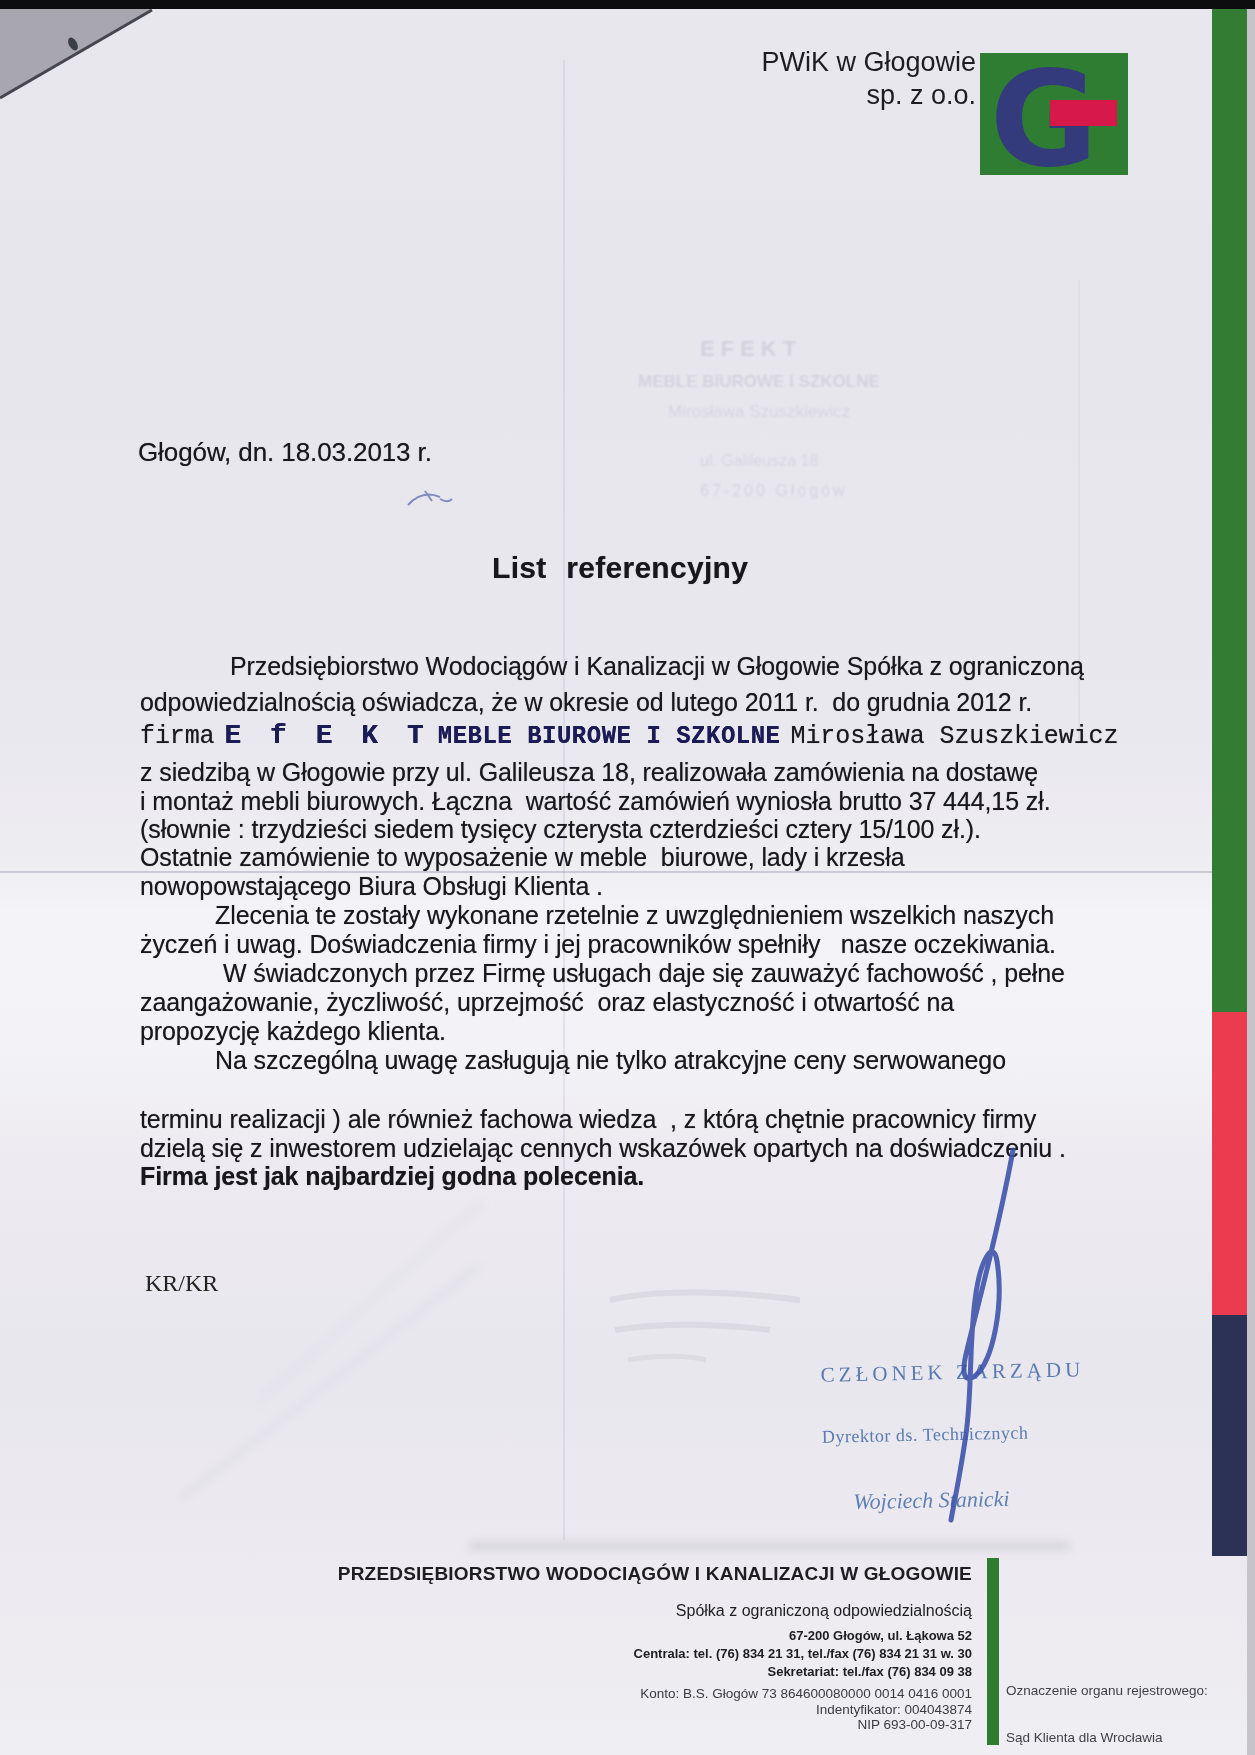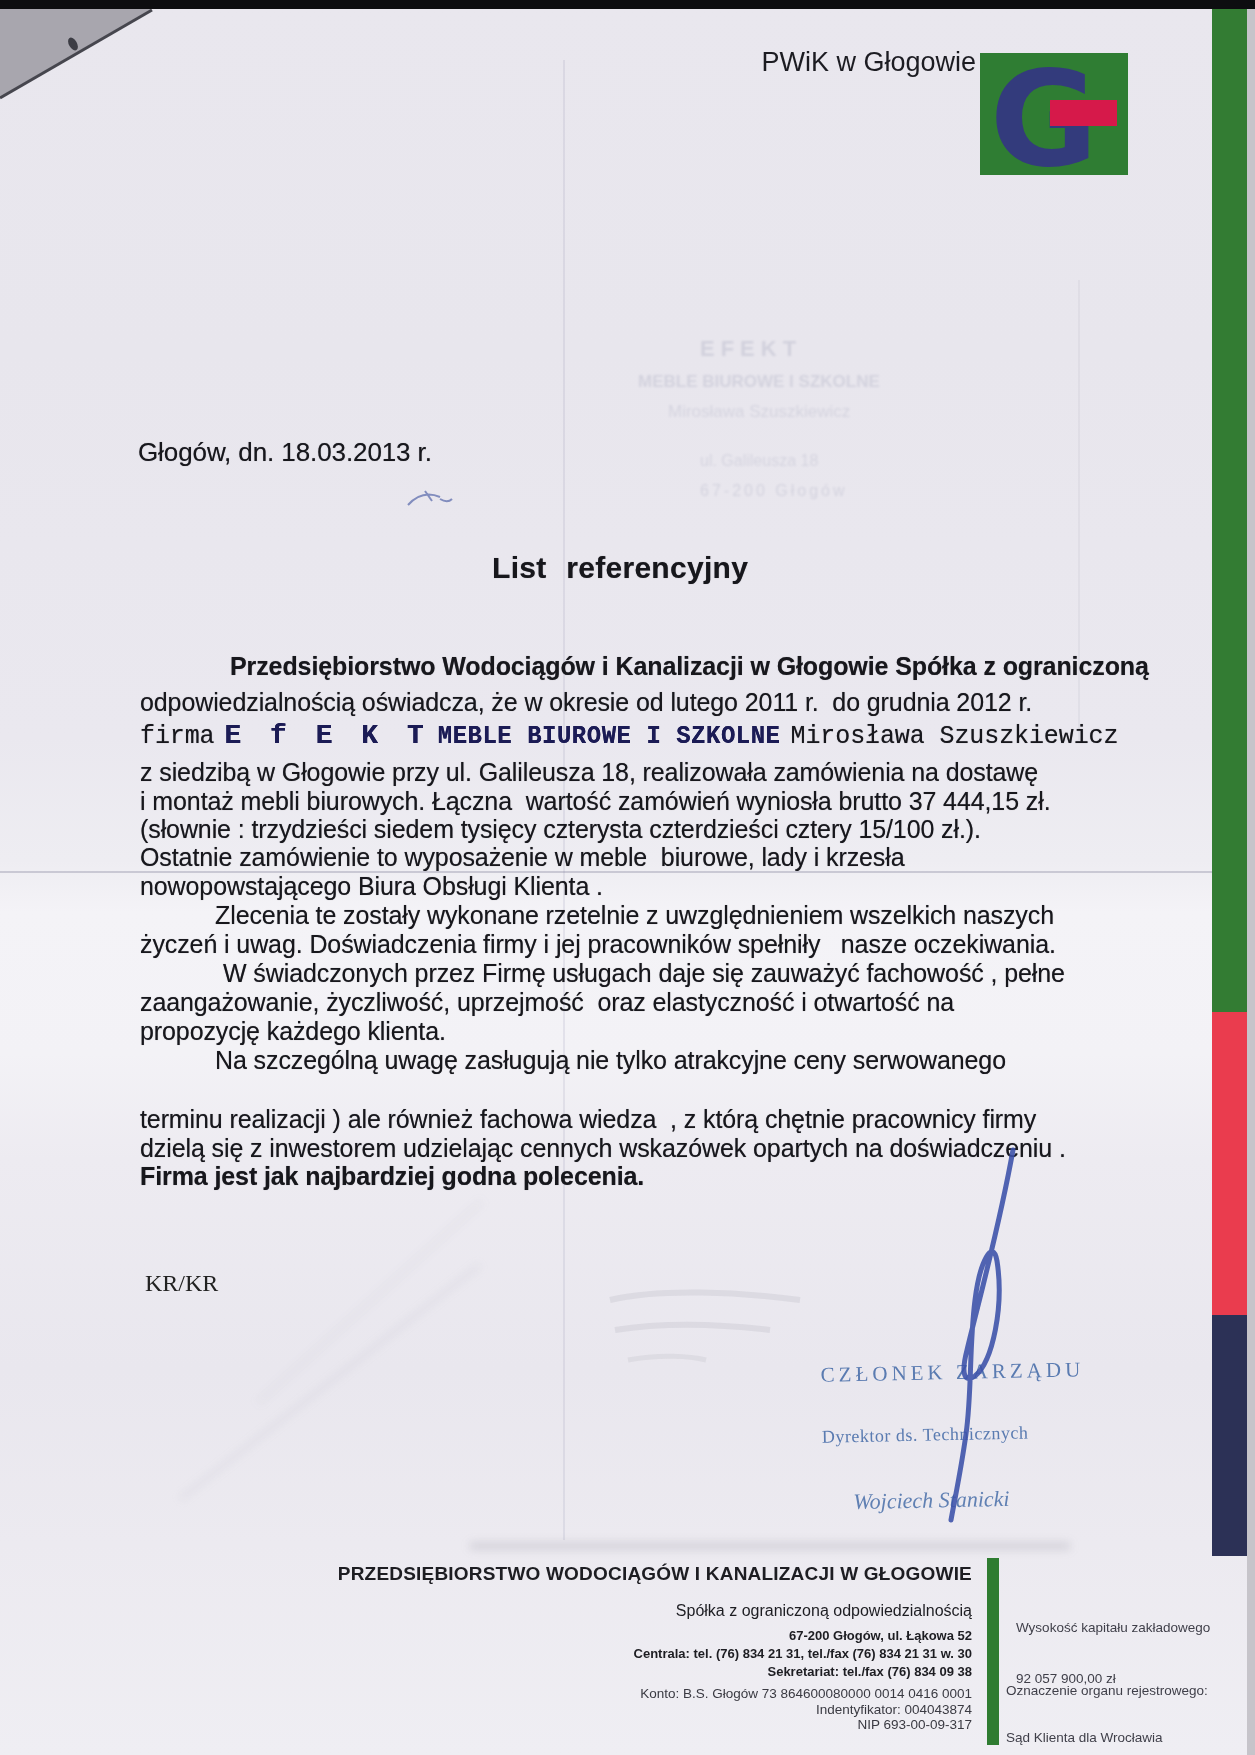--- a/index.html
+++ b/index.html
@@ -47,39 +47,40 @@
 
   <div class="crease-h"></div>
   <div class="crease-v" style="left:563px;top:60px;width:2px;height:1480px;"></div>
   <div class="crease-v" style="left:1078px;top:280px;width:2px;height:460px;background:rgba(130,130,160,.09);"></div>
   <div class="smudge" style="left:470px;top:1542px;width:600px;height:8px;"></div>
   <div class="smudge" style="left:140px;top:1380px;width:380px;height:4px;transform:rotate(-38deg);background:rgba(140,140,155,.14);"></div>
   <div class="smudge" style="left:220px;top:1300px;width:300px;height:4px;transform:rotate(-42deg);background:rgba(140,140,155,.10);"></div>
 
   <div class="abs" style="left:620px;top:46px;width:356px;text-align:right;font-weight:normal;font-size:27px;line-height:33px;color:#1c1c22;">
     <div>PWiK w Głogowie</div>
+    <div>sp. z o.o.</div>
   </div>
 
   <svg class="abs" style="left:980px;top:53px;" width="148" height="122" viewBox="0 0 148 122">
     <rect x="0" y="0" width="148" height="122" fill="#2f7d33"></rect>
     <text x="64" y="112" text-anchor="middle" font-family="DejaVu Sans, sans-serif" font-weight="bold" font-size="132" fill="#333b7c">G</text>
     <rect x="70" y="47" width="67" height="26" fill="#d6194a"></rect>
   </svg>
 
   <div class="ghost bold" style="left:700px;top:336px;font-size:22px;letter-spacing:6px;opacity:.13;">EFEKT</div>
   <div class="ghost bold" style="left:638px;top:372px;font-size:17px;opacity:.12;">MEBLE BIUROWE I SZKOLNE</div>
   <div class="ghost" style="left:668px;top:402px;font-size:17px;opacity:.11;">Mirosława Szuszkiewicz</div>
   <div class="ghost" style="left:700px;top:452px;font-size:16px;opacity:.11;">ul. Galileusza 18</div>
   <div class="ghost" style="left:700px;top:482px;font-size:16px;letter-spacing:3px;opacity:.12;">67-200 Głogów</div>
 
   <div class="bl" style="left:138px;top:437px;font-size:26px;">Głogów, dn. 18.03.2013 r.</div>
 
   <div class="bl bold" style="left:492px;top:551px;font-size:30px;word-spacing:11px;letter-spacing:.3px;">List referencyjny</div>
 
-  <div class="bl" style="left:230px;top:652px;font-weight:bold;">Przedsiębiorstwo Wodociągów i Kanalizacji w Głogowie Spółka z ograniczoną</div>
+  <div class="bl" style="left:230px;top:652px;">Przedsiębiorstwo Wodociągów i Kanalizacji w Głogowie Spółka z ograniczoną</div>
   <div class="bl" style="left:140px;top:688px;">odpowiedzialnością oświadcza, że w okresie od lutego 2011 r.  do grudnia 2012 r.</div>
 
   <div class="bl" style="left:140px;top:720px;font-family:Liberation Mono, monospace;"><span>firma</span><span class="brand brand-efekt">E f E K T</span><span class="brand brand-rest">MEBLE BIUROWE I SZKOLNE</span><span>Mirosława Szuszkiewicz</span></div>
 
   <div class="bl" style="left:140px;top:758px;">z siedzibą w Głogowie przy ul. Galileusza 18, realizowała zamówienia na dostawę</div>
   <div class="bl" style="left:140px;top:787px;">i montaż mebli biurowych. Łączna  wartość zamówień wyniosła brutto 37 444,15 zł.</div>
   <div class="bl" style="left:140px;top:815px;">(słownie : trzydzieści siedem tysięcy czterysta czterdzieści cztery 15/100 zł.).</div>
   <div class="bl" style="left:140px;top:843px;">Ostatnie zamówienie to wyposażenie w meble  biurowe, lady i krzesła</div>
   <div class="bl" style="left:140px;top:872px;">nowopowstającego Biura Obsługi Klienta .</div>
   <div class="bl" style="left:215px;top:901px;">Zlecenia te zostały wykonane rzetelnie z uwzględnieniem wszelkich naszych</div>
@@ -124,24 +125,20 @@
   <div class="footerC bold" style="top:1628px;font-size:13px;">67-200 Głogów, ul. Łąkowa 52</div>
   <div class="footerC bold" style="top:1646px;font-size:13px;">Centrala: tel. (76) 834 21 31, tel./fax (76) 834 21 31 w. 30</div>
   <div class="footerC bold" style="top:1664px;font-size:13px;">Sekretariat: tel./fax (76) 834 09 38</div>
 
   <div class="footerC" style="top:1686px;font-size:13.5px;color:#3a3a42;">Konto: B.S. Głogów 73 864600080000 0014 0416 0001</div>
   <div class="footerC" style="top:1702px;font-size:13.5px;color:#3a3a42;">Indentyfikator: 004043874</div>
   <div class="footerC" style="top:1717px;font-size:13.5px;color:#3a3a42;">NIP 693-00-09-317</div>
 
   <div class="abs" style="left:987px;top:1558px;width:12px;height:187px;background:#2f7c31;"></div>
 
-  <div class="footerR" style="left:1016px;top:1585px;line-height:17px;">
-    <div>Wysokość kapitału zakładowego</div>
-    <div>92 057 900,00 zł</div>
-  </div>
 
   <div class="footerR" style="left:1006px;top:1652px;line-height:15.5px;">
     <div>Oznaczenie organu rejestrowego:</div>
     <div>Sąd Klienta dla Wrocławia</div>
     
     
     
   </div>
 
 </div>

